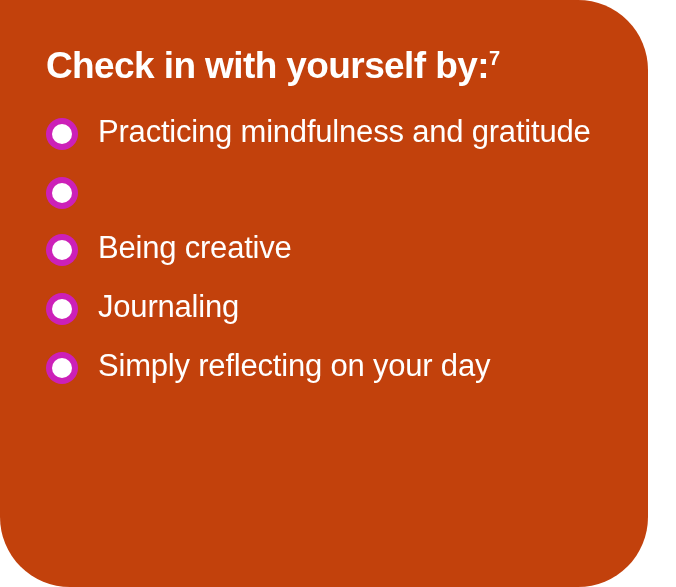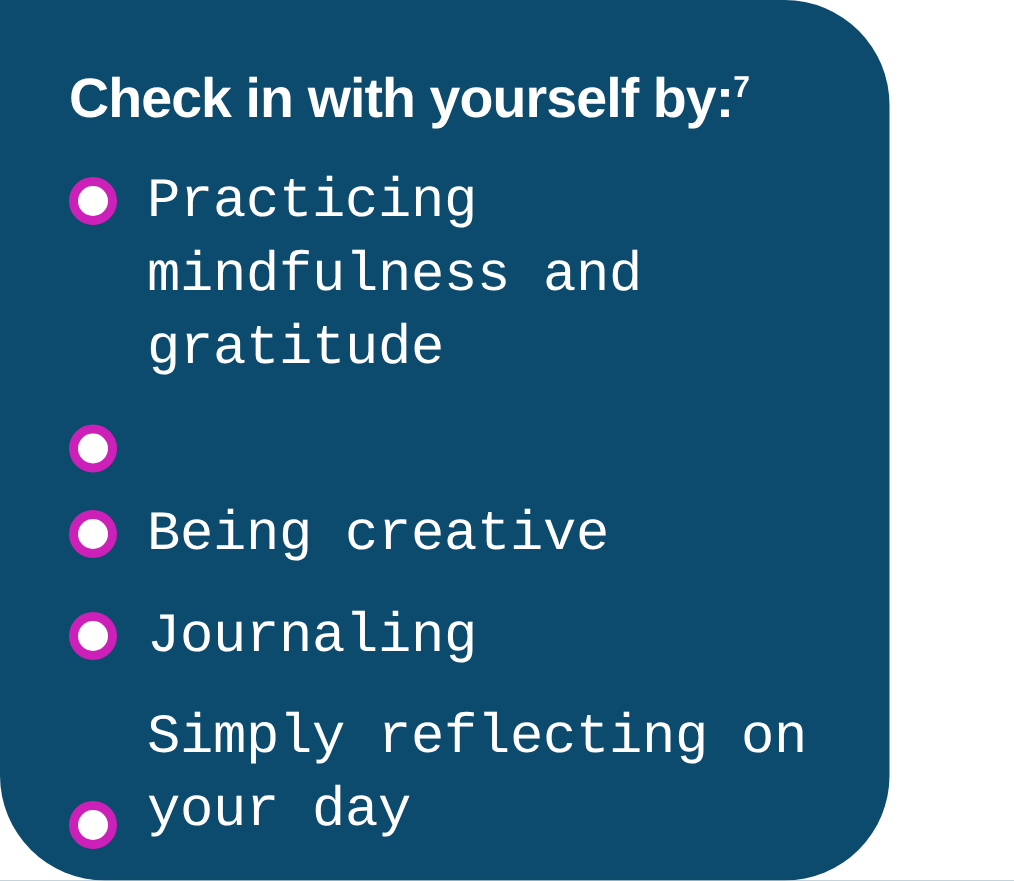--- a/index.html
+++ b/index.html
@@ -11,23 +11,23 @@
     width: 676px;
     height: 587px;
     overflow: hidden;
     font-family: "Liberation Sans", sans-serif;
     -webkit-font-smoothing: antialiased;
   }
 
   #card {
     position: relative;
     box-sizing: border-box;
-    width: 593px;
+    width: 648px;
     height: 587px;
-    background: #0c4a6e;
+    background: #c2410c;
     border-radius: 0 70px 70px 70px;
     padding: 46px 40px 0 46px;
   }
 
   #heading {
     margin: 0;
     padding: 0;
     color: #ffffff;
     font-size: 37px;
     font-weight: 700;
@@ -47,21 +47,21 @@
     list-style: none;
     margin: 24px 0 0 0;
     padding: 0;
   }
 
   .list-item {
     display: flex;
     align-items: flex-start;
     margin-bottom: 18px;
   }
-  .list-item:last-child { margin-bottom: 8px; align-items: flex-end; }
+  .list-item:last-child { margin-bottom: 8px; }
 
   .bullet {
     flex: 0 0 auto;
     width: 32px;
     height: 32px;
     margin-top: 7px;
     margin-right: 20px;
     border-radius: 50%;
     background: #cc20b8;
     box-sizing: border-box;
@@ -74,26 +74,25 @@
     left: 6px;
     top: 6px;
     width: 20px;
     height: 20px;
     border-radius: 50%;
     background: #ffffff;
   }
 
   .item-text {
     color: #ffffff;
-    font-size: 37px;
+    font-size: 31px;
     font-weight: 400;
     line-height: 1.33;
     letter-spacing: -0.2px;
     max-width: 500px;
-    font-family: Liberation Mono, monospace;
   }
 </style>
 </head>
 <body>
 
 <div id="card">
 
   <h1 id="heading"><span>Check in with yourself by:</span><span class="sup">7</span></h1>
 
   <ul id="list">

